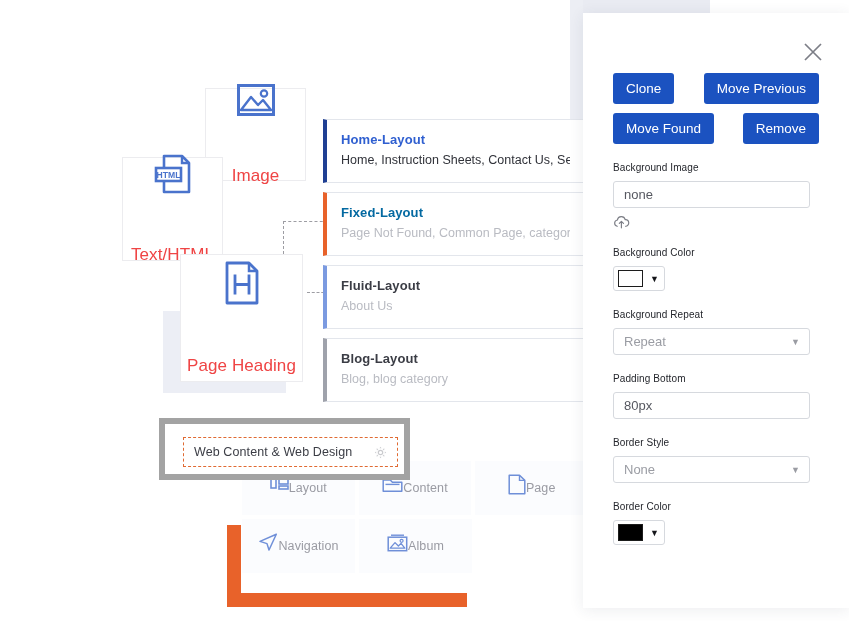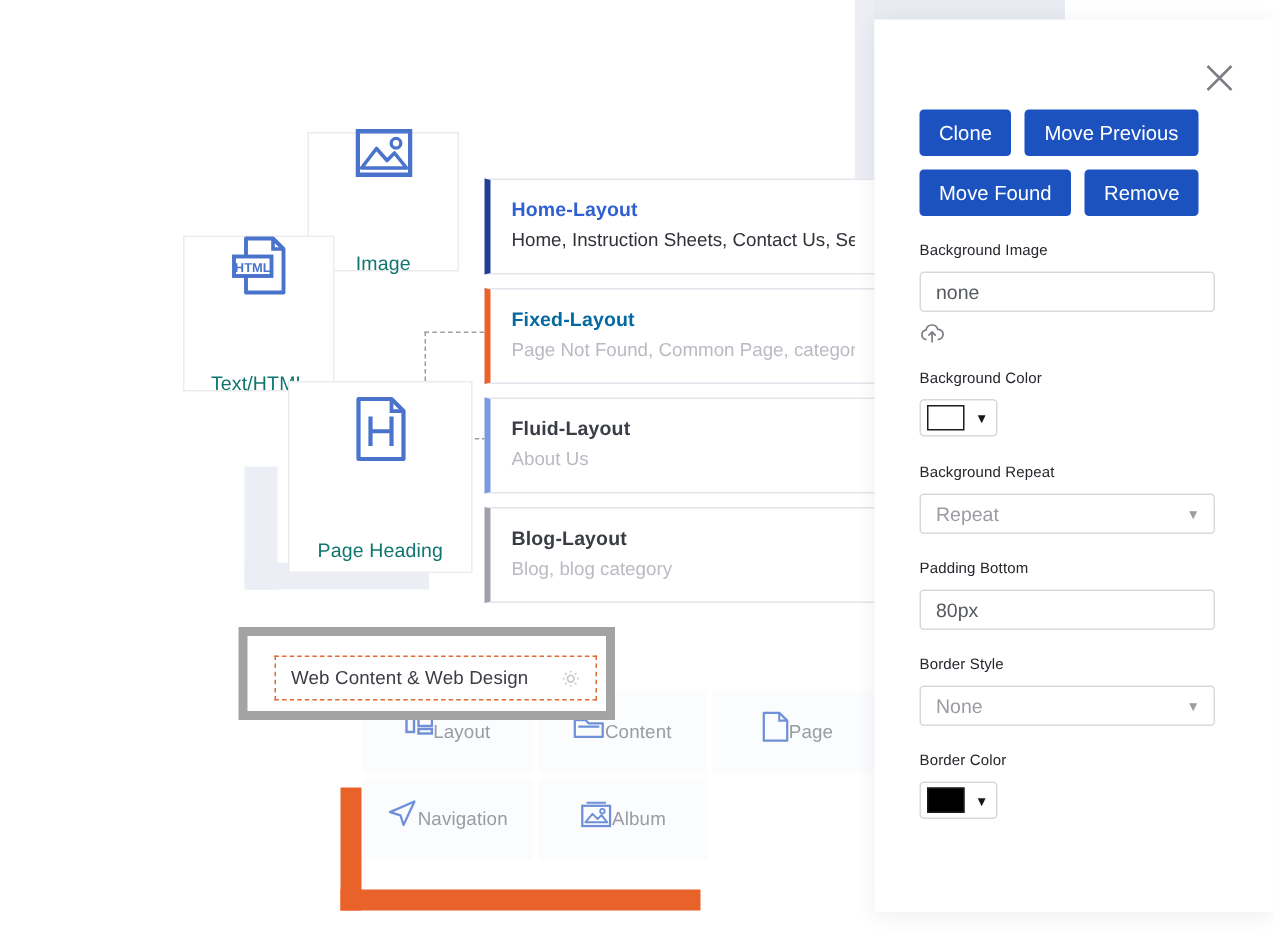--- a/index.html
+++ b/index.html
@@ -20,26 +20,26 @@
   .left-gray-strip{position:absolute;left:570px;top:0px;width:13px;height:128px;background:#eceef4;}
 
   
   .comp-card{
     position:absolute;background:#ffffff;border:1px solid #ececef;
     display:flex;flex-direction:column;align-items:center;justify-content:center;
     box-sizing:border-box;
   }
   .comp-card .ic{display:block;line-height:0;margin-bottom:12px;}
   .comp-card .lbl{
-    font-size:13px;color:#0f766e;letter-spacing:.1px;white-space:nowrap;margin-top:38px;
+    font-size:17px;color:#ef4444;letter-spacing:.1px;white-space:nowrap;margin-top:38px;
   }
 
   #card-image{left:205px;top:88px;width:101px;height:93px;}
   #card-texthtml{left:122px;top:157px;width:101px;height:104px;}
-  #card-pageheading{left:192px;top:254px;width:123px;height:128px;align-items:center;}
+  #card-pageheading{left:180px;top:254px;width:123px;height:128px;align-items:center;}
 
   
   .conn{position:absolute;border-top:1px dashed #9d9da3;}
   .conn-v{position:absolute;border-left:1px dashed #9d9da3;}
 
   
   .layout-list{position:absolute;left:323px;top:119px;width:262px;}
   .lrow{
     position:relative;background:#fff;border:1px solid #e3e6ec;
     border-left-width:4px;box-sizing:border-box;height:64px;
@@ -88,21 +88,21 @@
   .panel{
     position:absolute;left:583px;top:13px;width:266px;height:595px;
     background:#ffffff;box-shadow:0 2px 14px rgba(40,50,80,.09);
     box-sizing:border-box;
   }
   .panel-close{
     position:absolute;right:22px;top:27px;width:26px;height:26px;
     cursor:pointer;line-height:0;
   }
   .panel-body{padding:60px 30px 0 30px;}
-  .btn-row{display:flex;gap:9px;margin-bottom:9px;flex-wrap:wrap;}
+  .btn-row{display:flex;gap:9px;margin-bottom:9px;flex-wrap:wrap;justify-content:space-between;}
   .btn{
     background:#1b52c0;color:#fff;border:0;border-radius:3px;
     font-size:13.5px;font-family:inherit;padding:7px 13px;cursor:pointer;
     line-height:17px;
   }
   .field{margin-top:18px;}
   .field-label{font-size:10px;color:#24262c;margin-bottom:8px;letter-spacing:.1px;}
   .tinput{
     width:197px;height:27px;border:1px solid #d6d9de;border-radius:3px;
     font-size:13px;font-family:inherit;color:#565860;padding:0 10px;

